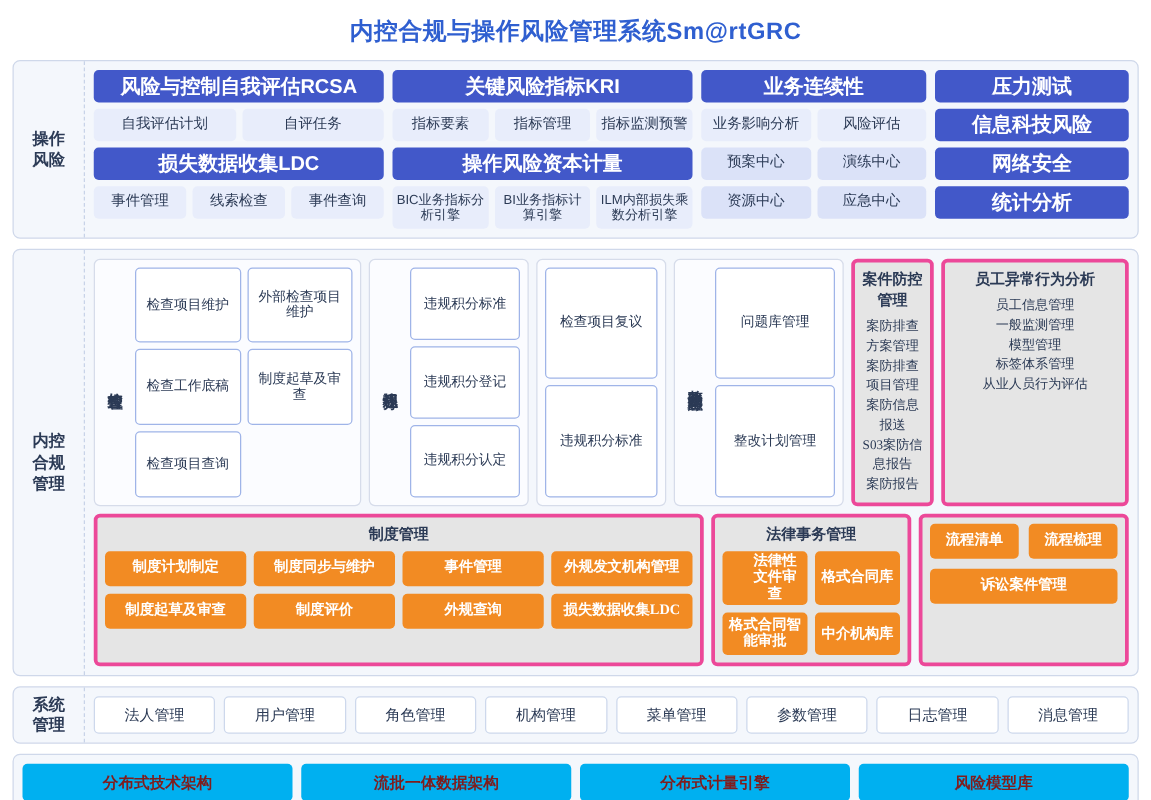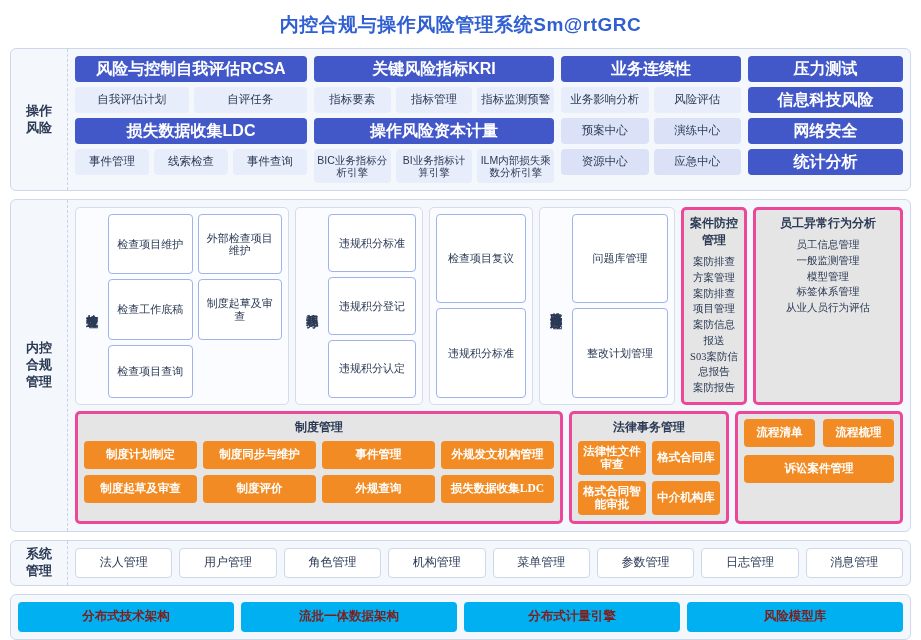--- a/index.html
+++ b/index.html
@@ -278,21 +278,21 @@
             <div class="orange">制度起草及审查</div>
             <div class="orange">制度评价</div>
             <div class="orange">外规查询</div>
             <div class="orange">损失数据收集LDC</div>
           </div>
         </div>
 
         <div class="titled" style="flex:0 0 160px;">
           <div class="cap">法律事务管理</div>
           <div style="display:grid;grid-template-columns:1fr 1fr;gap:6px;">
-            <div class="orange" style="min-height:34px;">法律性文件审查</div>
+            <div class="orange" style="min-height:34px;padding-left:20px;">法律性文件审查</div>
             <div class="orange" style="min-height:34px;">格式合同库</div>
             <div class="orange" style="min-height:34px;">格式合同智能审批</div>
             <div class="orange" style="min-height:34px;">中介机构库</div>
           </div>
         </div>
 
         <div class="titled" style="flex:0 0 168px;">
           <div style="display:grid;grid-template-columns:1fr 1fr;gap:8px;">
             <div class="orange">流程清单</div>
             <div class="orange">流程梳理</div>

